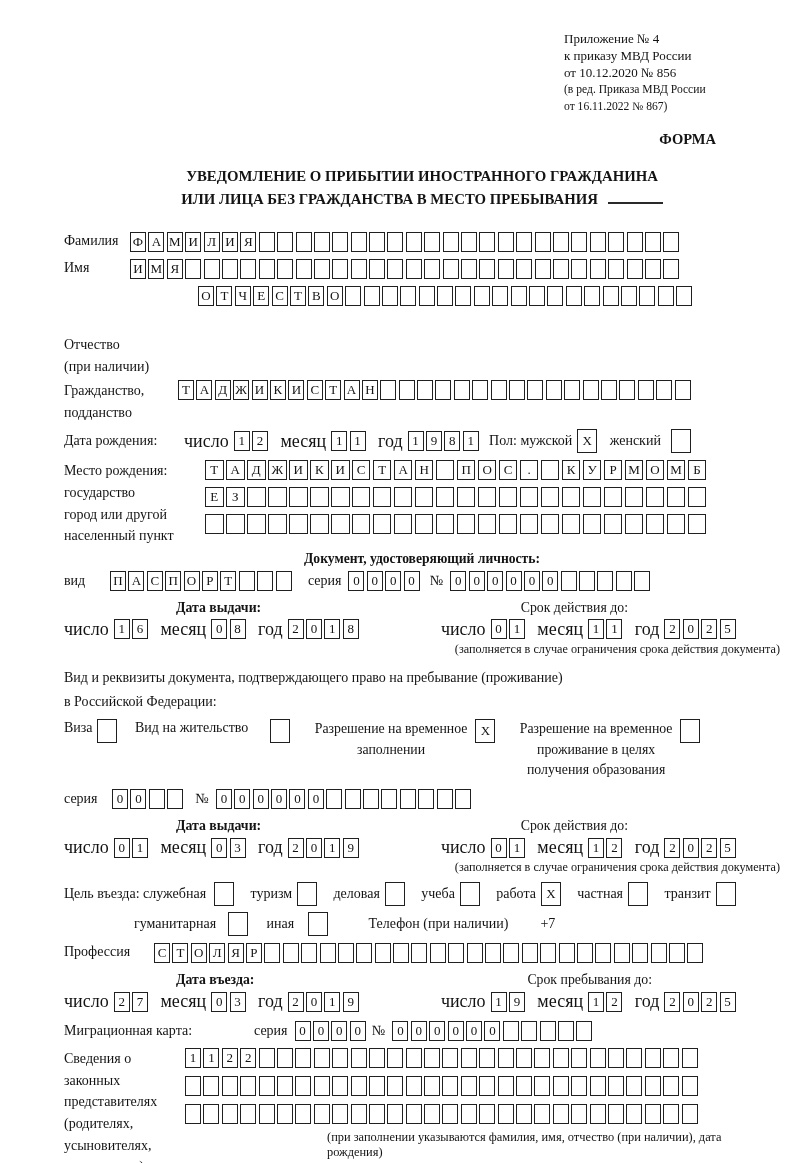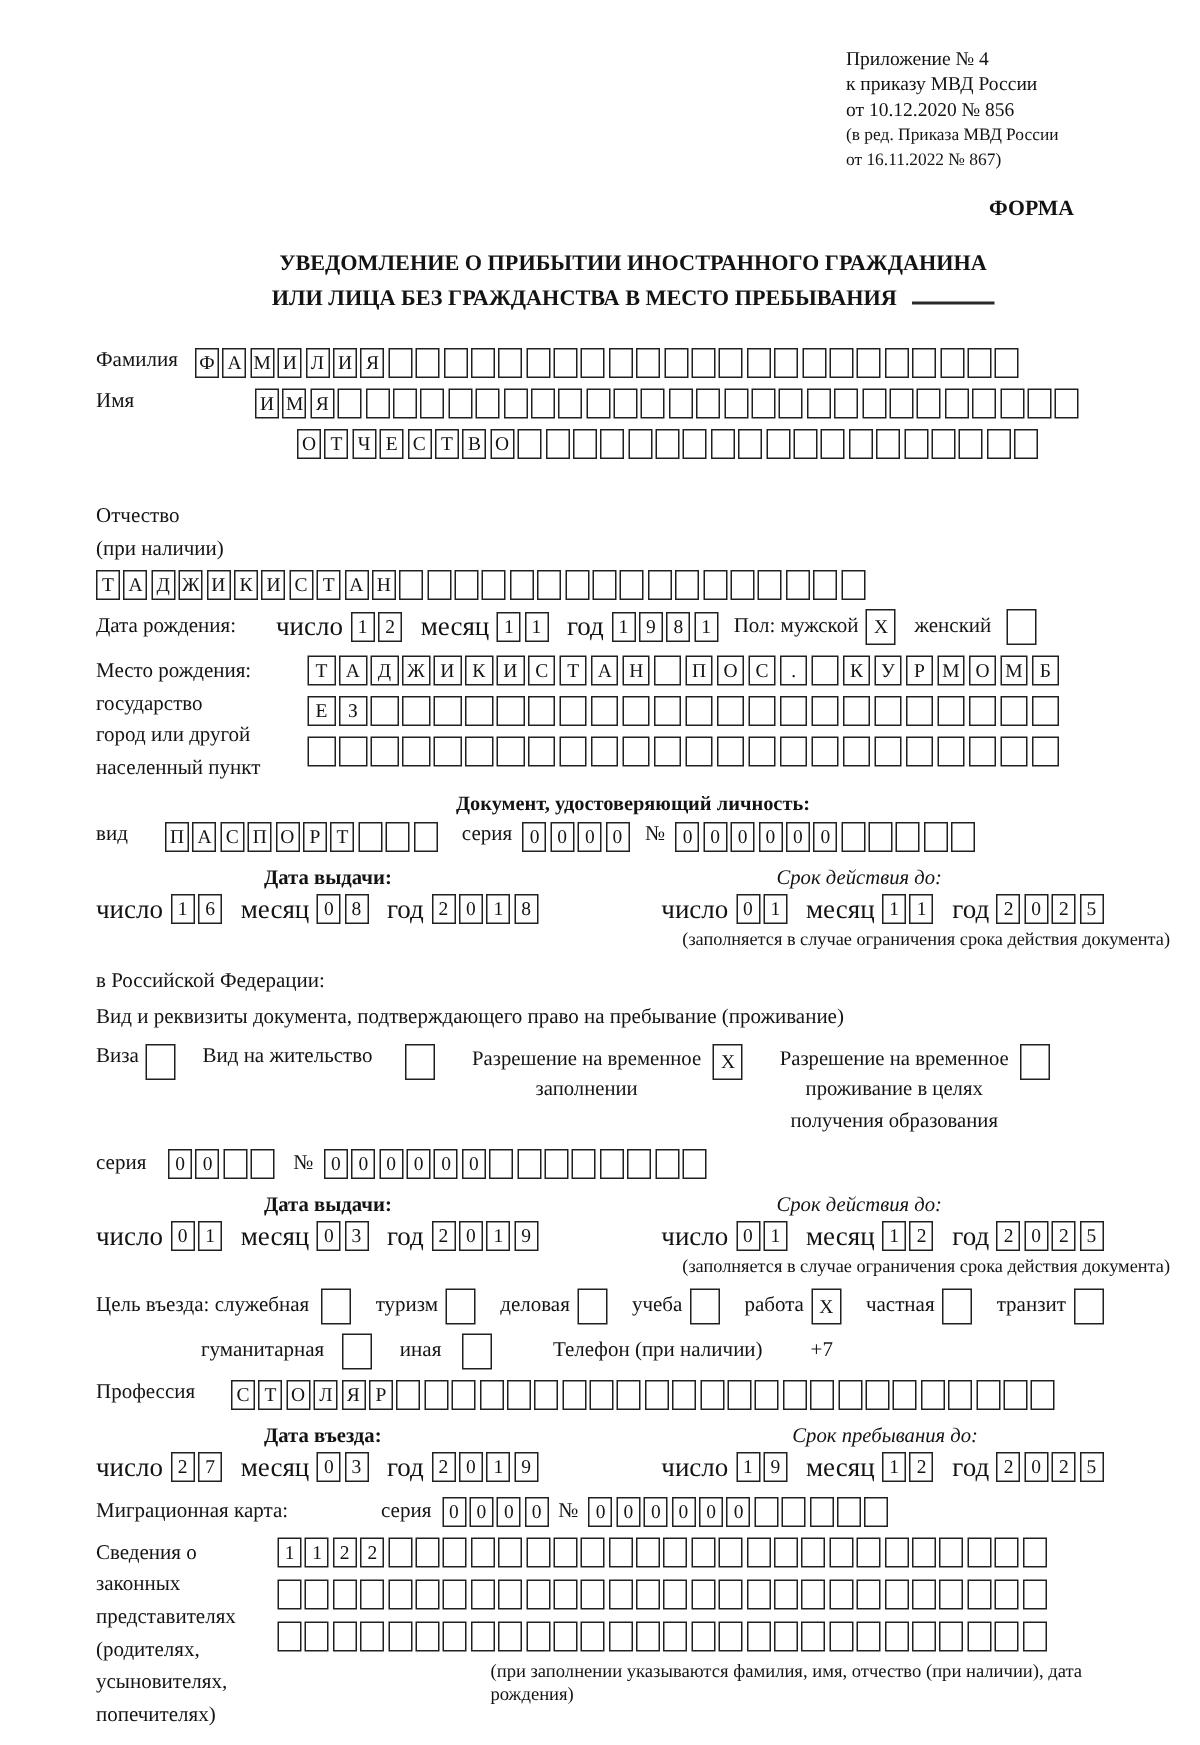--- a/index.html
+++ b/index.html
@@ -32,21 +32,21 @@
 
   .mlines { line-height:1.55; }
 
   .dg { display:flex; align-items:center; flex:none; }
   .dg .dlbl { font-size:18px; margin-right:5px; }
   .dg .gap { margin-left:10px; }
   .dgr { margin-left:auto; margin-right:42px; }
 
   .hdr2 { margin-top:9px; font-size:13.8px; font-weight:normal; }
   .h-left { margin-left:112px;font-weight:bold; }
-  .h-right { margin-left:auto; margin-right:152px;font-style:italic; }
+  .h-right { margin-left:auto; margin-right:152px; }
 
   .cap { text-align:right; font-size:12.2px; margin-top:2px; }
 
   .dochead { text-align:center; font-weight:bold; font-size:13.6px; margin-top:4px; }
 
   .intro { font-size:14px; margin-top:9px; line-height:1.75; }
 
   .visa-row { margin-top:4px; }
   .optblk { display:flex; align-items:flex-start; margin-left:22px; }
   .optlines { text-align:center; font-size:13.8px; line-height:1.5; margin-right:8px; }
@@ -75,34 +75,38 @@
     <div>УВЕДОМЛЕНИЕ О ПРИБЫТИИ ИНОСТРАННОГО ГРАЖДАНИНА</div>
     <div><span>ИЛИ ЛИЦА БЕЗ ГРАЖДАНСТВА В МЕСТО ПРЕБЫВАНИЯ</span><span class="blank"></span></div>
   </div>
 
 
   <div class="row" style="margin-top:22px;">
     <span class="lbl w-name">Фамилия</span>
     <span class="grid"><span class="box">Ф</span><span class="box">А</span><span class="box">М</span><span class="box">И</span><span class="box">Л</span><span class="box">И</span><span class="box">Я</span><span class="box"></span><span class="box"></span><span class="box"></span><span class="box"></span><span class="box"></span><span class="box"></span><span class="box"></span><span class="box"></span><span class="box"></span><span class="box"></span><span class="box"></span><span class="box"></span><span class="box"></span><span class="box"></span><span class="box"></span><span class="box"></span><span class="box"></span><span class="box"></span><span class="box"></span><span class="box"></span><span class="box"></span><span class="box"></span><span class="box"></span></span>
   </div>
 
-  <div class="row" style="margin-top:7px;gap:40px;">
+  <div class="row" style="margin-top:7px;">
     <span class="lbl w-name">Имя</span>
     <span class="grid"><span class="box">И</span><span class="box">М</span><span class="box">Я</span><span class="box"></span><span class="box"></span><span class="box"></span><span class="box"></span><span class="box"></span><span class="box"></span><span class="box"></span><span class="box"></span><span class="box"></span><span class="box"></span><span class="box"></span><span class="box"></span><span class="box"></span><span class="box"></span><span class="box"></span><span class="box"></span><span class="box"></span><span class="box"></span><span class="box"></span><span class="box"></span><span class="box"></span><span class="box"></span><span class="box"></span><span class="box"></span><span class="box"></span><span class="box"></span><span class="box"></span></span>
   </div>
 
   <div class="row" style="margin-top:7px;">
     <span class="lbl w-patr mlines">
       <span style="display:block;">Отчество</span>
       <span style="display:block;">(при наличии)</span>
     </span>
     <span class="grid"><span class="box">О</span><span class="box">Т</span><span class="box">Ч</span><span class="box">Е</span><span class="box">С</span><span class="box">Т</span><span class="box">В</span><span class="box">О</span><span class="box"></span><span class="box"></span><span class="box"></span><span class="box"></span><span class="box"></span><span class="box"></span><span class="box"></span><span class="box"></span><span class="box"></span><span class="box"></span><span class="box"></span><span class="box"></span><span class="box"></span><span class="box"></span><span class="box"></span><span class="box"></span><span class="box"></span><span class="box"></span><span class="box"></span></span>
   </div>
 
   <div class="row" style="margin-top:2px;">
+    <span class="lbl w-cit mlines">
+      <span style="display:block;">Гражданство,</span>
+      <span style="display:block;">подданство</span>
+    </span>
     <span class="grid"><span class="box">Т</span><span class="box">А</span><span class="box">Д</span><span class="box">Ж</span><span class="box">И</span><span class="box">К</span><span class="box">И</span><span class="box">С</span><span class="box">Т</span><span class="box">А</span><span class="box">Н</span><span class="box"></span><span class="box"></span><span class="box"></span><span class="box"></span><span class="box"></span><span class="box"></span><span class="box"></span><span class="box"></span><span class="box"></span><span class="box"></span><span class="box"></span><span class="box"></span><span class="box"></span><span class="box"></span><span class="box"></span><span class="box"></span><span class="box"></span></span>
   </div>
 
   <div class="row" style="margin-top:6px; align-items:center;">
     <span class="lbl" style="width:112px;">Дата рождения:</span>
     <div class="dg">
       <span class="dlbl" style="margin-left:8px;">число</span>
       <span class="grid"><span class="box">1</span><span class="box">2</span></span>
       <span class="dlbl gap">месяц</span>
       <span class="grid"><span class="box">1</span><span class="box">1</span></span>
@@ -160,22 +164,22 @@
       <span class="dlbl gap">месяц</span>
       <span class="grid"><span class="box">1</span><span class="box">1</span></span>
       <span class="dlbl gap">год</span>
       <span class="grid"><span class="box">2</span><span class="box">0</span><span class="box">2</span><span class="box">5</span></span>
     </div>
   </div>
 
   <div class="cap">(заполняется в случае ограничения срока действия документа)</div>
 
   <div class="intro">
+    <div>Вид и реквизиты документа, подтверждающего право на пребывание (проживание)</div>
     <div>в Российской Федерации:</div>
-    <div>Вид и реквизиты документа, подтверждающего право на пребывание (проживание)</div>
   </div>
 
   <div class="row visa-row">
     <span class="lbl">Виза</span>
     <span class="grid cb" style="margin-left:4px;"><span class="box"></span></span>
     <span class="lbl" style="margin-left:16px;">Вид на жительство</span>
     <span class="grid cb" style="margin-left:22px;"><span class="box"></span></span>
     <div class="optblk">
       <span class="optlines">
         <span style="display:block;">Разрешение на временное</span>

